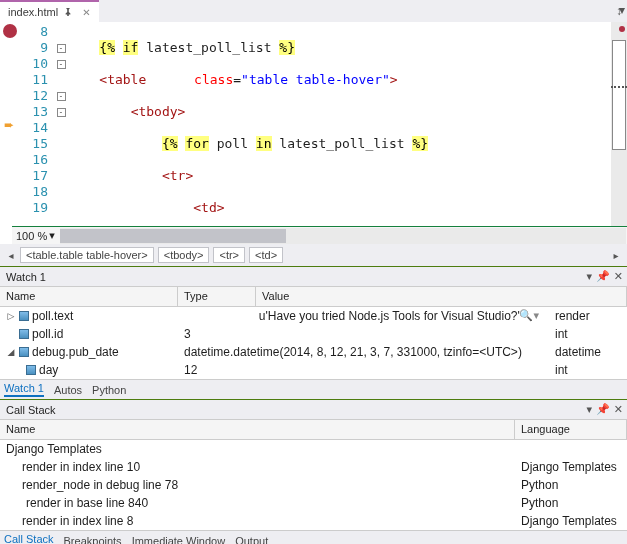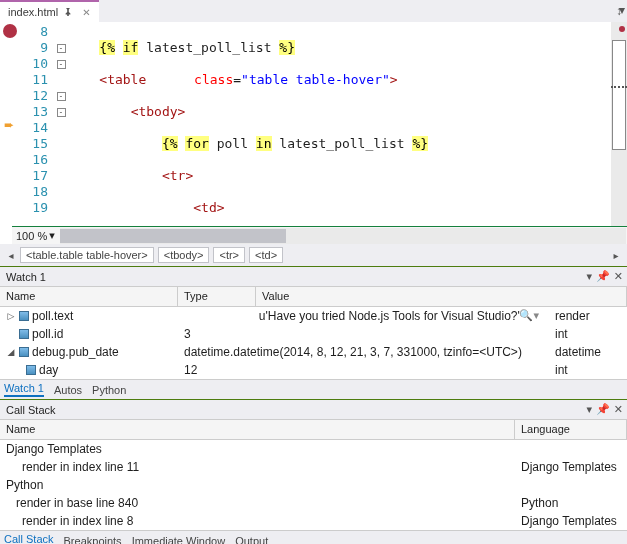--- a/index.html
+++ b/index.html
@@ -215,28 +215,29 @@
   </div>
   <div class="grid-head">
     <div style="flex:1">Name</div>
     <div style="width:112px">Language</div>
   </div>
   <div class="grid-body">
     <div class="grid-row cs-row">
       <div style="width:112px">Django Templates</div>
     </div>
     <div class="grid-row cs-row">
-      <div style="flex:1;padding-left:22px">render in index line 11</div>
+      <div style="flex:1;padding-left:22px">render in index line 10</div>
       <div style="width:112px">Django Templates</div>
     </div>
     <div class="grid-row cs-row">
+      <div style="flex:1;padding-left:22px">render_node in debug line 78</div>
       <div style="width:112px">Python</div>
     </div>
     <div class="grid-row cs-row">
-      <div style="flex:1;padding-left:16px">render in base line 840</div>
+      <div style="flex:1;padding-left:26px">render in base line 840</div>
       <div style="width:112px">Python</div>
     </div>
     <div class="grid-row cs-row">
       <div style="flex:1;padding-left:22px">render in index line 8</div>
       <div style="width:112px">Django Templates</div>
     </div>
   </div>
   <div class="panel-tabs">
     <span class="ptab active">Call Stack</span>
     <span class="ptab">Breakpoints</span>

